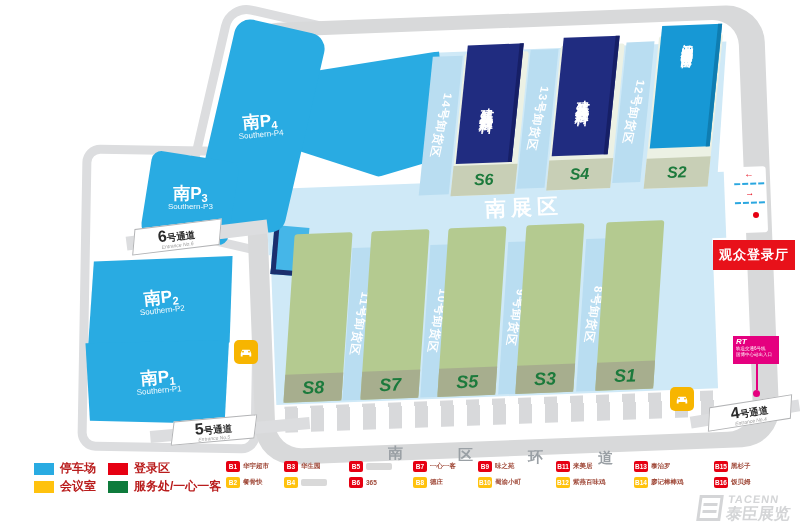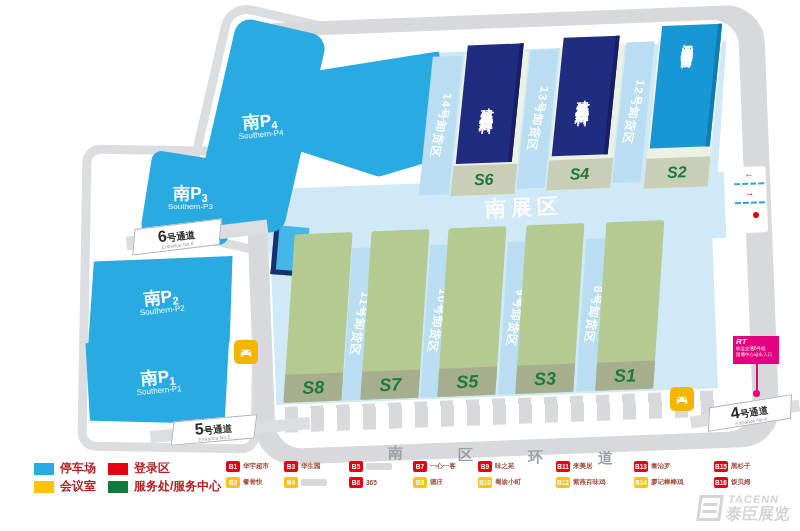--- a/index.html
+++ b/index.html
@@ -219,20 +219,21 @@
     <div class="inner"><span class="num">5</span><span class="sfx">号通道</span>
       <span class="en">Entrance No.5</span></div>
   </div>
   <div class="abs roadstrip" style="left:690px;top:408px;width:110px;height:12px;transform:rotate(-9deg);"></div>
   <div class="abs passage" style="left:708px;top:401px;width:84px;height:24px;transform:rotate(-9deg) skewX(-12deg);">
     <div class="inner"><span class="num">4</span><span class="sfx">号通道</span>
       <span class="en">Entrance No.4</span></div>
   </div>
 
   <div class="abs" style="left:753px;top:212px;width:6px;height:6px;border-radius:50%;background:#e60012;"></div>
+  <div class="abs reg-badge" style="left:713px;top:240px;width:82px;height:30px;">观众登录厅</div>
 
   <div class="abs metro" style="left:733px;top:336px;width:46px;height:28px;">
     <div class="mlogo">RT</div>
     <div class="mtxt">轨道交通6号线</div>
     <div class="mtxt">国博中心站出入口</div>
   </div>
   <div class="abs" style="left:756px;top:364px;width:2px;height:26px;background:#e5007f;"></div>
   <div class="abs" style="left:753px;top:390px;width:7px;height:7px;border-radius:50%;background:#e5007f;"></div>
 
   <div class="abs taxi" style="left:234px;top:340px;width:24px;height:24px;">
@@ -259,21 +260,21 @@
   <div class="abs lg-item" style="left:34px;top:478px;text-align:center;">
     <span class="lg-swatch" style="background-color: rgb(255, 194, 14);"></span>
     <span class="lg-label">会议室</span>
     </div>
   <div class="abs lg-item" style="left:108px;top:460px;">
     <span class="lg-swatch" style="background-color: rgb(230, 0, 18);"></span>
     <span class="lg-label">登录区</span>
     </div>
   <div class="abs lg-item" style="left:108px;top:478px;">
     <span class="lg-swatch" style="background-color: rgb(14, 123, 60);"></span>
-    <span class="lg-label">服务处/服务中心</span>
+    <span class="lg-label">服务处/一心一客</span>
     </div>
 
   <div class="abs vendor" style="left:226px;top:461px;">
     <span class="v-icon" style="background-color: rgb(230, 0, 18);">B1</span>
     <span class="v-label">华宇超市</span>
     </div>
   <div class="abs vendor" style="left:226px;top:477px;">
     <span class="v-icon" style="background-color: rgb(255, 194, 14);">B2</span>
     <span class="v-label">餐骨快</span>
     </div>

